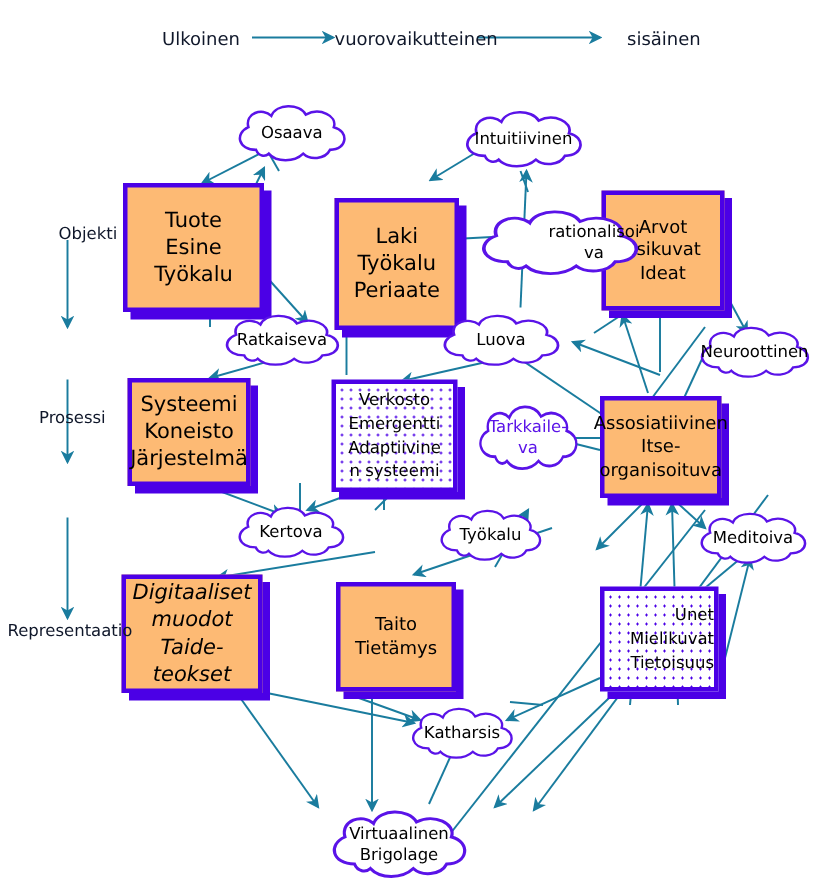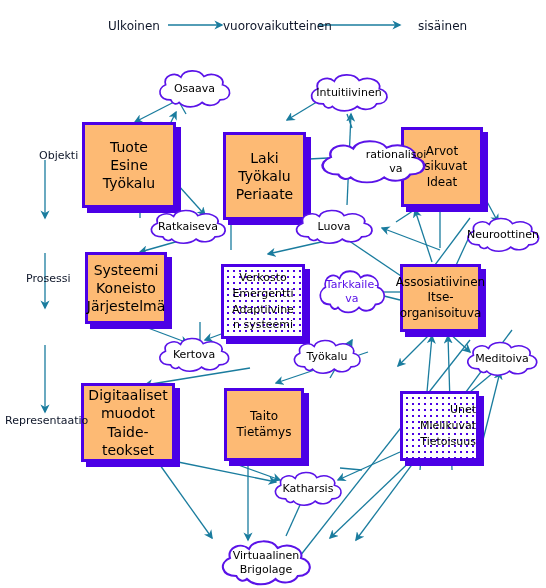--- a/index.html
+++ b/index.html
@@ -174,34 +174,34 @@
     <span class="ln">Esikuvat</span>
     <span class="ln">Ideat</span>
   </div>
 
   <div class="box big" style="left:85px;top:252px;width:82px;height:72px;">
     <span class="ln">Systeemi</span>
     <span class="ln">Koneisto</span>
     <span class="ln">Järjestelmä</span>
   </div>
 
-  <div class="box dotted" style="left:221px;top:264px;width:84px;height:75px;">
+  <div class="box dotted" style="left:221px;top:253px;width:84px;height:75px;">
     <span class="ln">Verkosto</span>
     <span class="ln">Emergentti</span>
     <span class="ln">Adaptiivine</span>
     <span class="ln">n systeemi</span>
   </div>
 
   <div class="box mid" style="left:400px;top:264px;width:81px;height:68px;">
     <span class="ln">Assosiatiivinen</span>
     <span class="ln">Itse-</span>
     <span class="ln">organisoituva</span>
   </div>
 
-  <div class="box big" style="left:81px;top:383px;width:94px;height:79px;">
+  <div class="box big" style="left:81px;top:383px;width:94px;height:79px;font-style:italic;">
     <span class="ln">Digitaaliset</span>
     <span class="ln">muodot</span>
     <span class="ln">Taide-</span>
     <span class="ln">teokset</span>
   </div>
 
   <div class="box mid" style="left:224px;top:388px;width:80px;height:73px;">
     <span class="ln">Taito</span>
     <span class="ln">Tietämys</span>
   </div>

